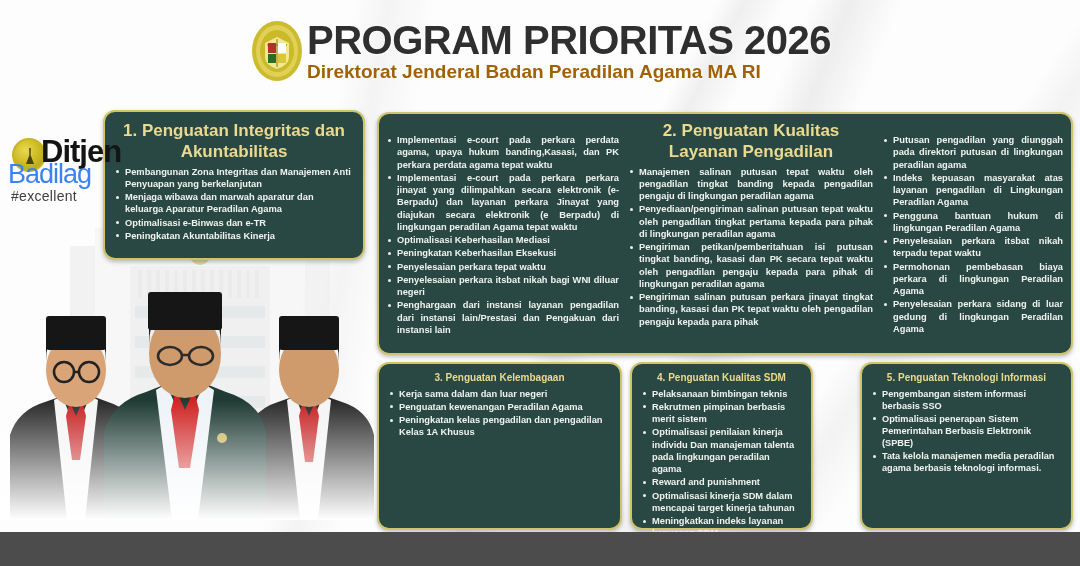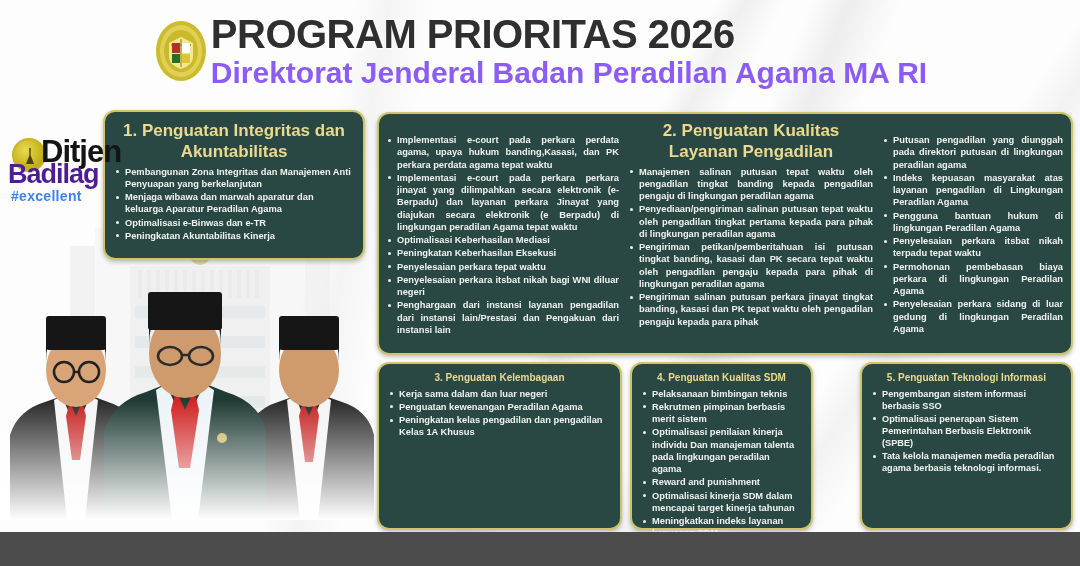--- a/index.html
+++ b/index.html
@@ -75,23 +75,23 @@
   .header-title {
     font-size: 40px;
     font-weight: bold;
     letter-spacing: -.5px;
     color: #2f2f2f;
     line-height: 1.02;
     text-shadow: 1px 1px 2px rgba(255,255,255,.85);
     white-space: nowrap;
   }
   .header-sub {
-    font-size: 30px;
+    font-size: 19px;
     font-weight: bold;
-    color: #8b5cf6;
+    color: #a16207;
     line-height: 1.05;
     margin-top: 2px;
     white-space: nowrap;
     text-shadow: 1px 1px 2px rgba(255,255,255,.85);
   }
 
   
   .badilag {
     position: absolute;
     left: 8px;
@@ -116,26 +116,26 @@
     background: #4a4212;
     clip-path: polygon(40% 0, 60% 0, 58% 45%, 100% 100%, 0 100%, 42% 45%);
   }
   .badilag-l1 {
     position: absolute; left: 33px; top: 8px;
     font-size: 31px; font-weight: bold; color: #141414;
     letter-spacing: -1px; line-height: 1;
   }
   .badilag-l2 {
     position: absolute; left: 0px; top: 33px;
-    font-size: 27px; font-weight: bold; color: #4c1d95;
+    font-size: 27px; font-weight: normal; color: #3b82f6;
     letter-spacing: -1px; line-height: 1;
   }
   .badilag-l3 {
     position: absolute; left: 3px; top: 61px;
-    font-size: 14px; font-weight: bold; color: #3b82f6;
+    font-size: 14px; font-weight: normal; color: #404040;
     letter-spacing: .3px; line-height: 1;
   }
 
   
   .card {
     position: absolute;
     background: #2a4843;
     border: 2px solid #cfc46a;
     border-radius: 12px;
     box-shadow: 0 2px 4px rgba(0,0,0,.25);

